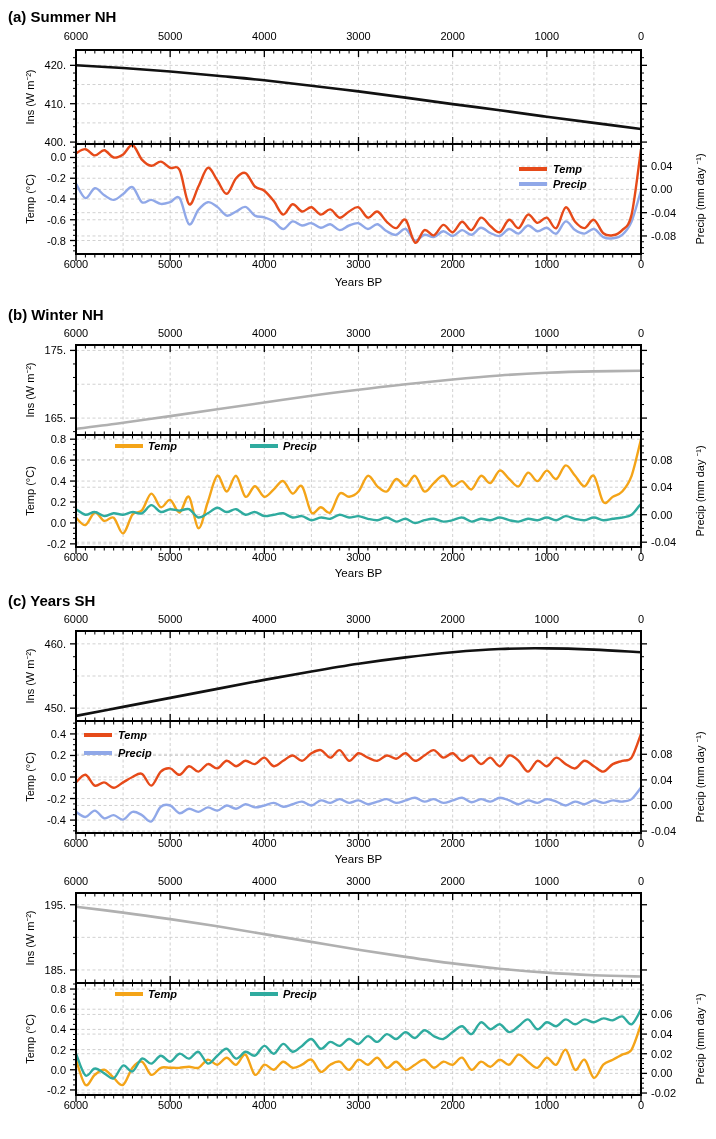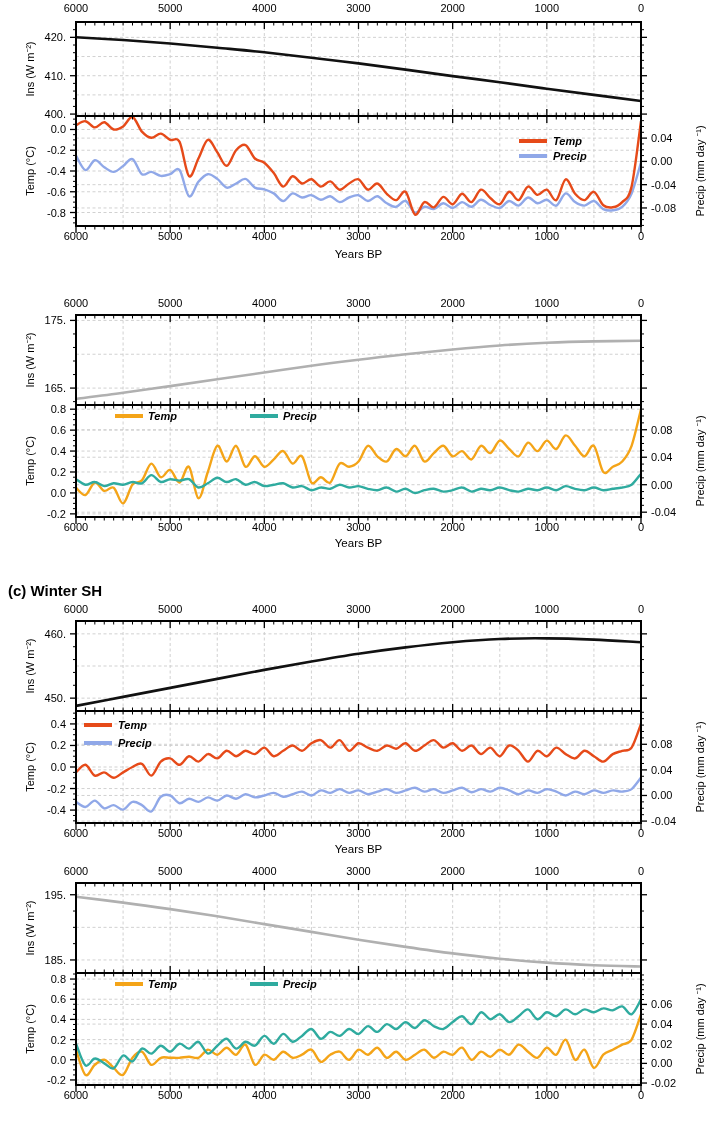--- a/index.html
+++ b/index.html
@@ -15,20 +15,21 @@
   .panel.pd{height:280px;}
   svg{display:block;}
   text{font-family:"Liberation Sans",sans-serif;fill:#000;}
 </style>
 </head>
 <body>
 
 <div class="figure">
 
   <section class="panel pa">
+    <h2>(a) Summer NH</h2>
     <svg id="svg-0" width="716" height="267" viewBox="0 0 716 267">
         <defs>
           <clipPath id="cp0i">
             <rect x="75" y="21" width="567" height="96"></rect>
           </clipPath>
           <clipPath id="cp0t">
             <rect x="75" y="115" width="567" height="112"></rect>
           </clipPath>
         </defs>
         <g>
@@ -427,20 +428,21 @@
         <g>
           <line x1="519" y1="141" x2="547" y2="141" stroke="#e64a19" stroke-width="4"></line>
           <text x="553" y="145" text-anchor="start" font-size="11" font-style="italic" font-weight="bold">Temp</text>
           <line x1="519" y1="156" x2="547" y2="156" stroke="#90a8e8" stroke-width="4"></line>
           <text x="553" y="160" text-anchor="start" font-size="11" font-style="italic" font-weight="bold">Precip</text>
         </g>
       </svg>
   </section>
 
   <section class="panel pb">
+    <h2>(b) Winter NH</h2>
     <svg id="svg-1" width="716" height="258" viewBox="0 0 716 258">
         <defs>
           <clipPath id="cp1i">
             <rect x="75" y="19" width="567" height="92"></rect>
           </clipPath>
           <clipPath id="cp1t">
             <rect x="75" y="109" width="567" height="114"></rect>
           </clipPath>
         </defs>
         <g>
@@ -825,21 +827,21 @@
         <g>
           <line x1="115" y1="121" x2="143" y2="121" stroke="#f4a418" stroke-width="4"></line>
           <text x="148" y="125" text-anchor="start" font-size="11" font-style="italic" font-weight="bold">Temp</text>
           <line x1="250" y1="121" x2="278" y2="121" stroke="#2fab9f" stroke-width="4"></line>
           <text x="283" y="125" text-anchor="start" font-size="11" font-style="italic" font-weight="bold">Precip</text>
         </g>
       </svg>
   </section>
 
   <section class="panel pc">
-    <h2>(c) Winter SH</h2>
+    <h2>(c) Years SH</h2>
     <svg id="svg-2" width="716" height="258" viewBox="0 0 716 258">
         <defs>
           <clipPath id="cp2i">
             <rect x="75" y="19" width="567" height="92"></rect>
           </clipPath>
           <clipPath id="cp2t">
             <rect x="75" y="109" width="567" height="114"></rect>
           </clipPath>
         </defs>
         <g>

